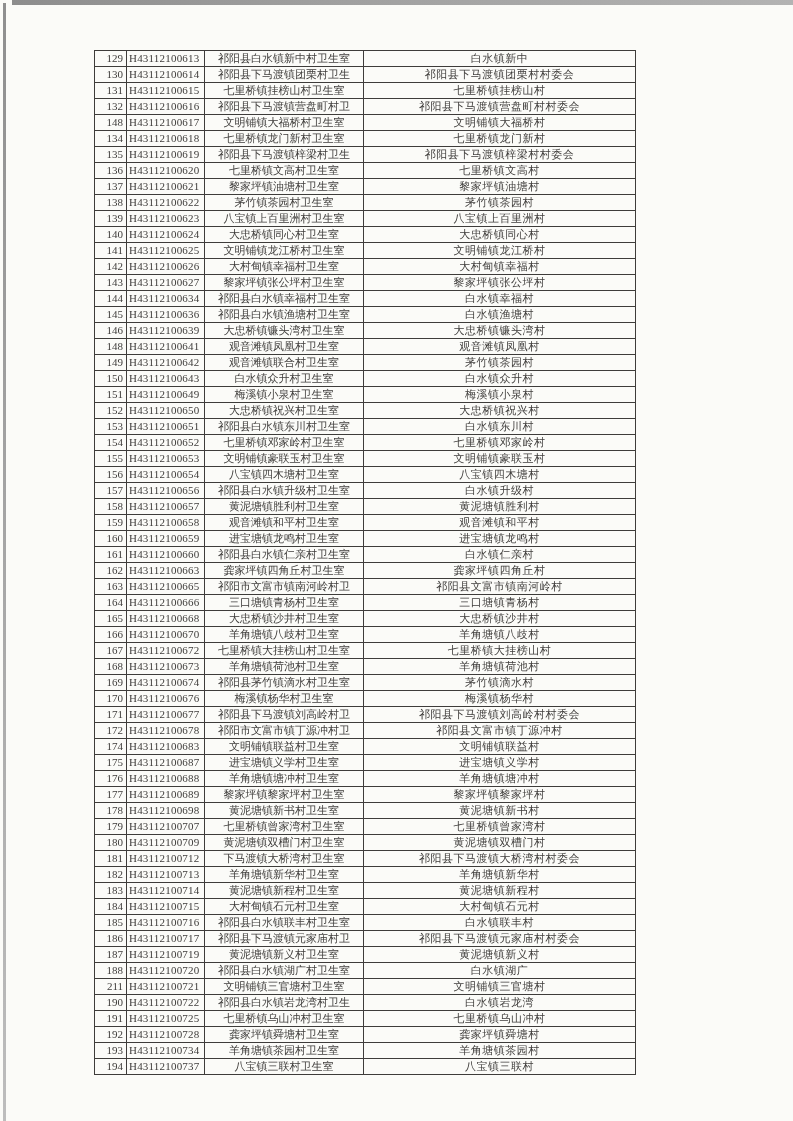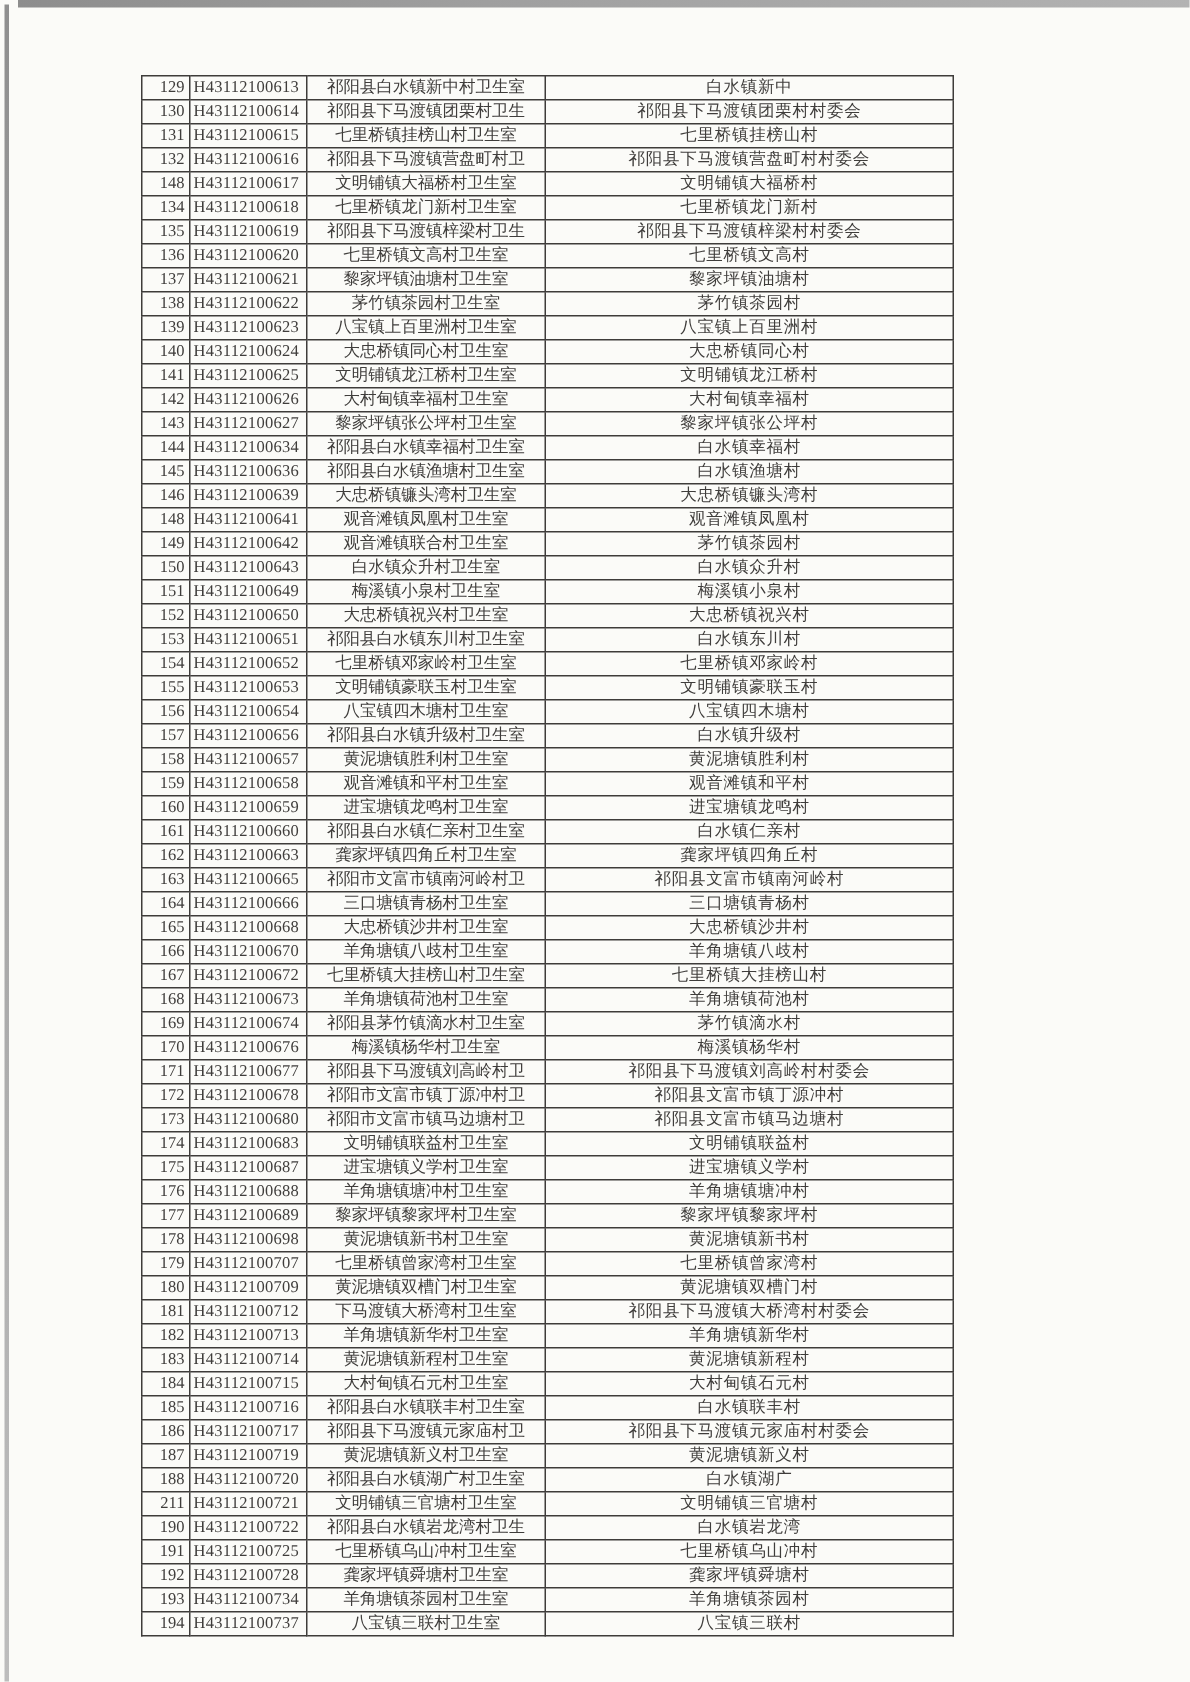--- a/index.html
+++ b/index.html
@@ -360,26 +360,20 @@
     <td class="c-village">祁阳县下马渡镇刘高岭村村委会</td>
   </tr>
 
   <tr>
     <td class="c-no">172</td>
     <td class="c-code">H43112100678</td>
     <td class="c-clinic">祁阳市文富市镇丁源冲村卫</td>
     <td class="c-village">祁阳县文富市镇丁源冲村</td>
   </tr>
 
-  <tr>
-    <td class="c-no">173</td>
-    <td class="c-code">H43112100680</td>
-    <td class="c-clinic">祁阳市文富市镇马边塘村卫</td>
-    <td class="c-village">祁阳县文富市镇马边塘村</td>
-  </tr>
 
   <tr>
     <td class="c-no">174</td>
     <td class="c-code">H43112100683</td>
     <td class="c-clinic">文明铺镇联益村卫生室</td>
     <td class="c-village">文明铺镇联益村</td>
   </tr>
 
   <tr>
     <td class="c-no">175</td>

